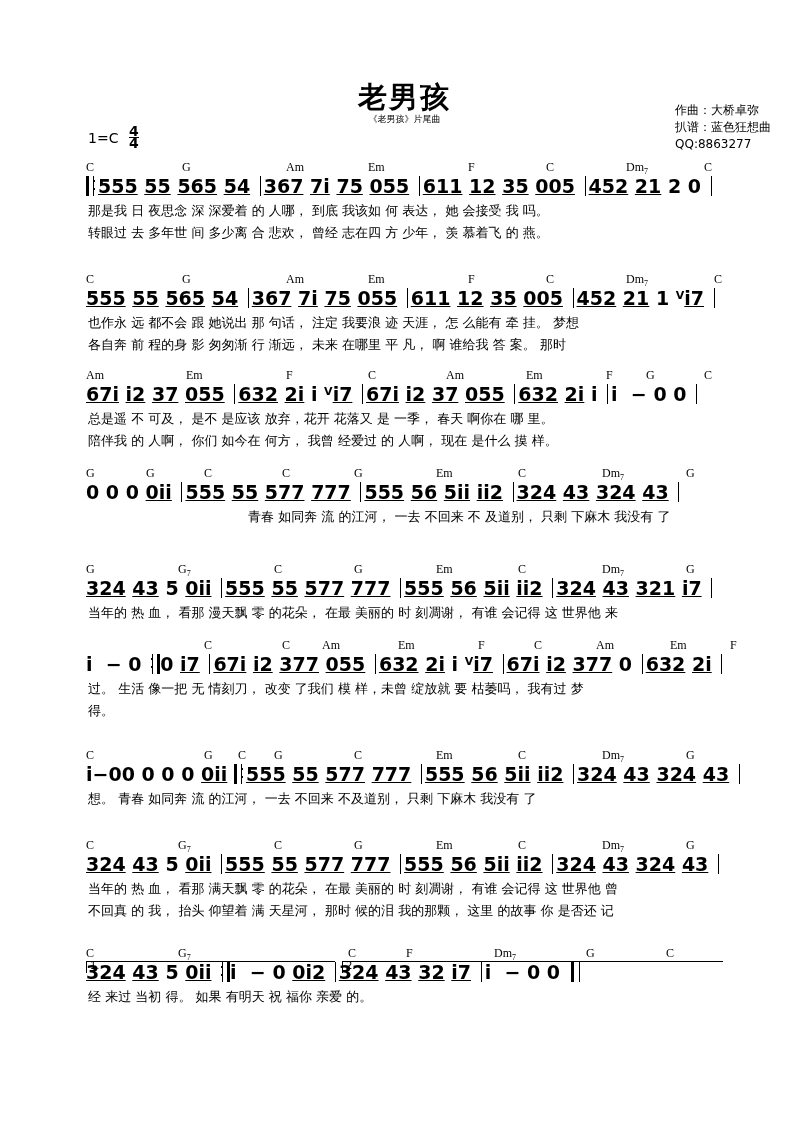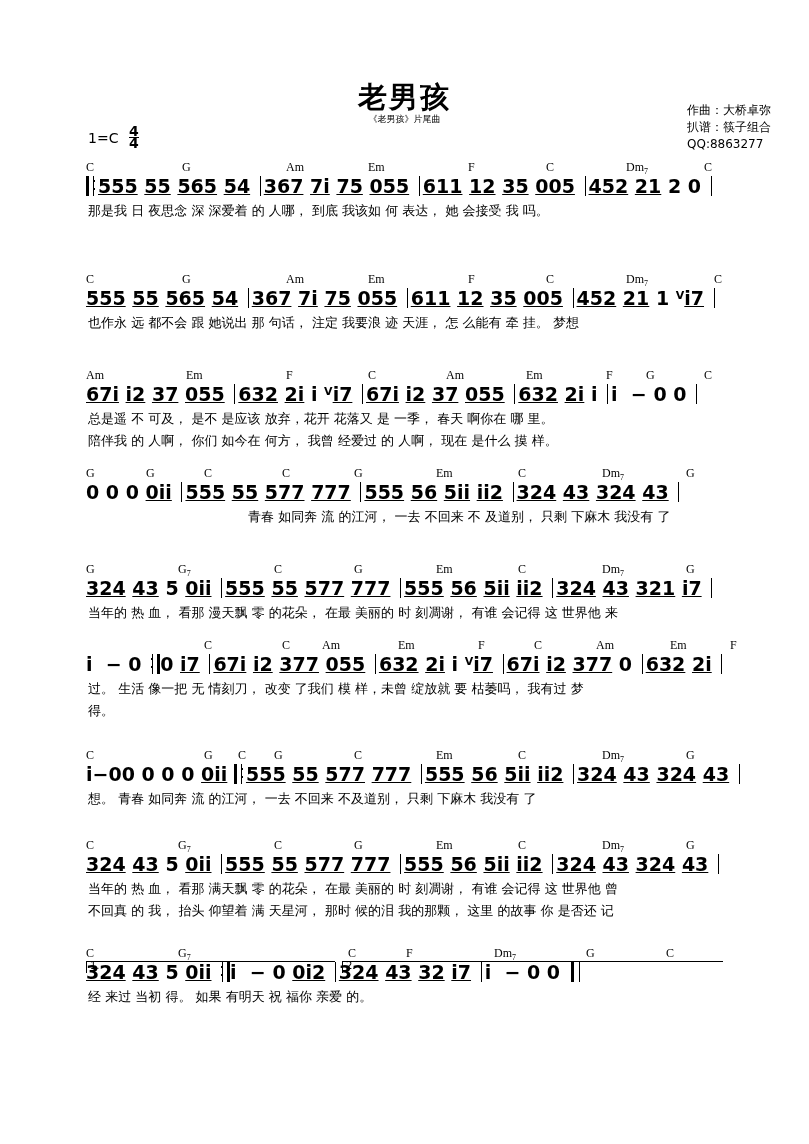--- a/index.html
+++ b/index.html
@@ -39,21 +39,21 @@
 <body>
 
 <div class="page">
 
   <div class="title">老男孩</div>
   <div class="subtitle">
     <div>《老男孩》片尾曲</div>
   </div>
   <div class="credits">
     <div>作曲：大桥卓弥</div>
-    <div>扒谱：筷子组合</div>
+    <div>扒谱：蓝色狂想曲</div>
     <div>QQ:8863277</div>
   </div>
   <div class="keysig">
     <span>1=C</span>
     <span class="frac">
       <span class="num">4</span>
       <span class="den">4</span>
     </span>
   </div>
 
@@ -68,37 +68,43 @@
           <span class="chord" style="left:460px">C</span>
           <span class="chord" style="left:540px">Dm<sub>7</sub></span>
           <span class="chord" style="left:618px">C</span>
         </div>
         <div class="notesrow">
           <span class="notes"><span class="repstart"></span><span class="u">555</span>&nbsp;<span class="u">55</span>&nbsp;<span class="u">565</span>&nbsp;<span class="u">54</span>&nbsp;<span class="bar"></span><span class="u">367</span>&nbsp;<span class="u">7i</span>&nbsp;<span class="u">75</span>&nbsp;<span class="u">055</span>&nbsp;<span class="bar"></span><span class="u">611</span>&nbsp;<span class="u">12</span>&nbsp;<span class="u">35</span>&nbsp;<span class="u">005</span>&nbsp;<span class="bar"></span><span class="u">452</span>&nbsp;<span class="u">21</span>&nbsp;<span class="">2</span>&nbsp;<span class="">0</span>&nbsp;<span class="bar"></span></span>
         </div>
         <div class="lyricrow">
           <span class="lyr" style="left:2px">那是我  日  夜思念 深  深爱着 的  人哪， 到底  我该如 何  表达，  她  会接受  我  吗。</span>
         </div>
+        <div class="lyricrow">
+          <span class="lyr" style="left:2px">转眼过  去  多年世 间  多少离 合  悲欢， 曾经  志在四 方  少年，  羡  慕着飞  的  燕。</span>
+        </div>
       </div>
       <div class="sys" style="top: 272px;">
         <div class="chordrow">
           <span class="chord" style="left:0px">C</span>
           <span class="chord" style="left:96px">G</span>
           <span class="chord" style="left:200px">Am</span>
           <span class="chord" style="left:282px">Em</span>
           <span class="chord" style="left:382px">F</span>
           <span class="chord" style="left:460px">C</span>
           <span class="chord" style="left:540px">Dm<sub>7</sub></span>
           <span class="chord" style="left:628px">C</span>
         </div>
         <div class="notesrow">
           <span class="notes"><span class="u">555</span>&nbsp;<span class="u">55</span>&nbsp;<span class="u">565</span>&nbsp;<span class="u">54</span>&nbsp;<span class="bar"></span><span class="u">367</span>&nbsp;<span class="u">7i</span>&nbsp;<span class="u">75</span>&nbsp;<span class="u">055</span>&nbsp;<span class="bar"></span><span class="u">611</span>&nbsp;<span class="u">12</span>&nbsp;<span class="u">35</span>&nbsp;<span class="u">005</span>&nbsp;<span class="bar"></span><span class="u">452</span>&nbsp;<span class="u">21</span>&nbsp;<span class="">1</span>&nbsp;<span style="font-size:11px;vertical-align:6px;">V</span><span class="u">i7</span>&nbsp;<span class="bar"></span></span>
         </div>
         <div class="lyricrow">
           <span class="lyr" style="left:2px">也作永  远  都不会  跟  她说出  那  句话， 注定  我要浪  迹  天涯，  怎  么能有  牵  挂。  梦想</span>
+        </div>
+        <div class="lyricrow">
+          <span class="lyr" style="left:2px">各自奔  前  程的身  影  匆匆渐  行  渐远， 未来  在哪里  平  凡，   啊  谁给我  答  案。  那时</span>
         </div>
       </div>
       <div class="sys" style="top: 368px;">
         <div class="chordrow">
           <span class="chord" style="left:0px">Am</span>
           <span class="chord" style="left:100px">Em</span>
           <span class="chord" style="left:200px">F</span>
           <span class="chord" style="left:282px">C</span>
           <span class="chord" style="left:360px">Am</span>
           <span class="chord" style="left:440px">Em</span>

